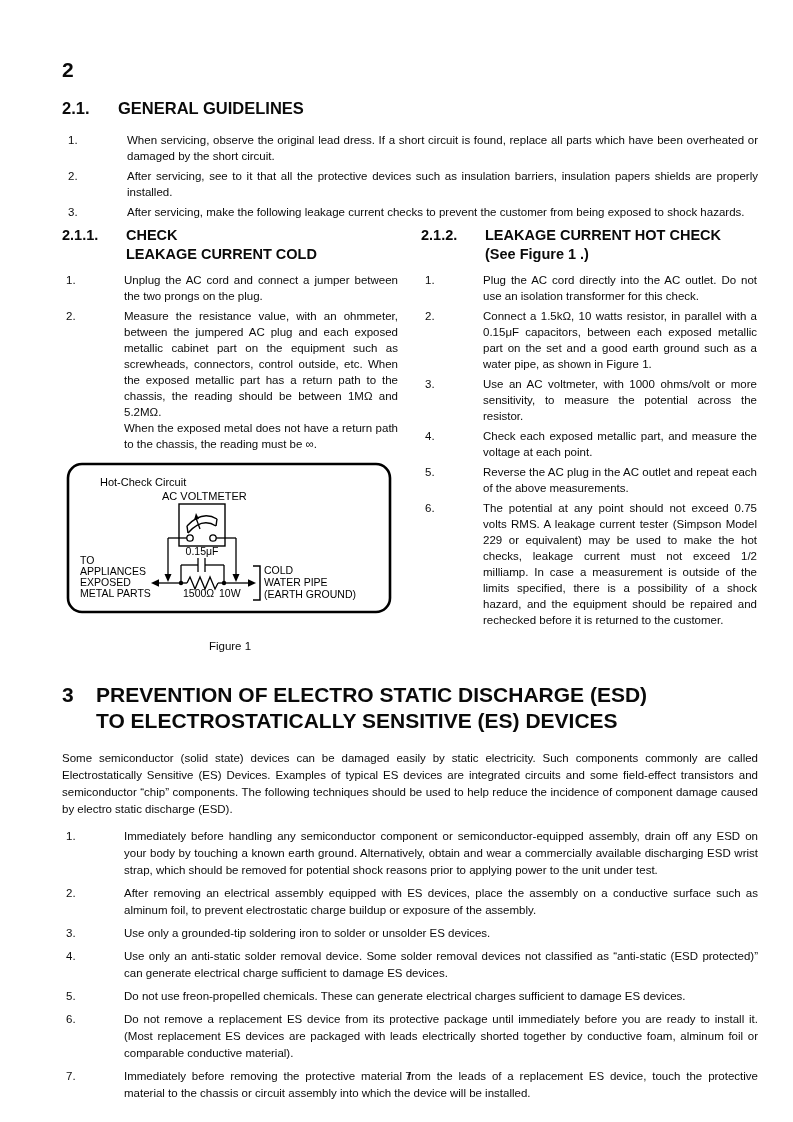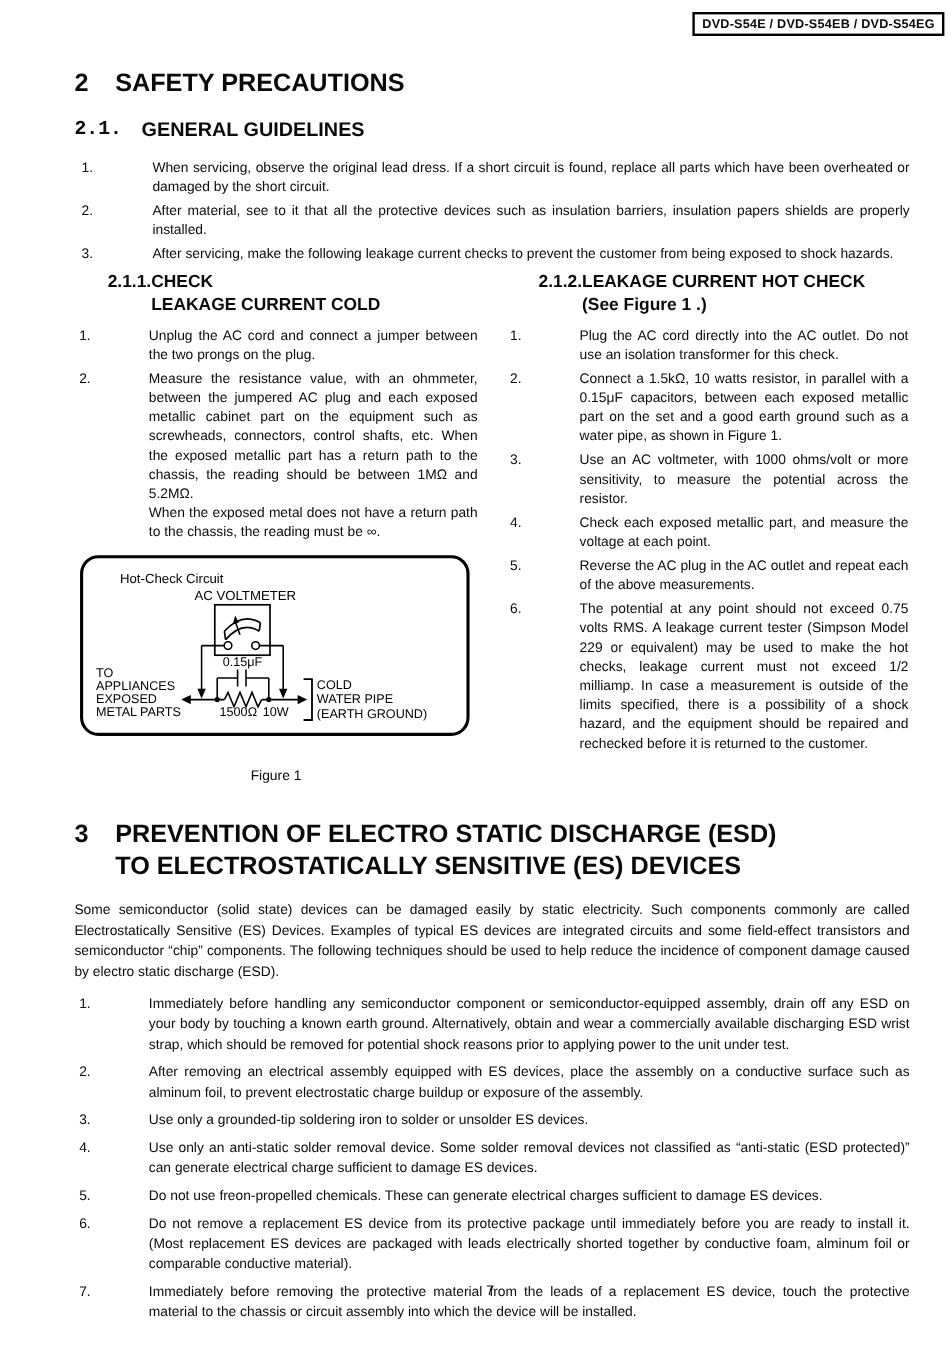--- a/index.html
+++ b/index.html
@@ -11,32 +11,32 @@
            font-weight:bold; font-size:10.5px; padding:2px 6px; letter-spacing:0.2px; }
 
   .content { position:absolute; left:62px; top:0; width:696px; }
 
   .h1 { display:flex; font-weight:bold; font-size:21px; line-height:24px; }
   .h1 .h1num { width:34px; flex:none; }
   #s2-heading { margin-top:58px; }
   #s3-heading { margin-top:30px; line-height:26px; }
 
   .h2 { display:flex; font-weight:bold; font-size:16.5px; line-height:20px; margin-top:16px; }
-  .h2 .h2num { width:56px; flex:none;font-family:Liberation Mono, monospace; }
+  .h2 .h2num { width:56px; flex:none; }
 
   .list { margin-top:14px; padding-left:6px; }
   .li { display:flex; margin-bottom:4px; }
   .li .num { width:15px; flex:none; font-size:11.5px; line-height:16px; }
   .li .txt { flex:1; font-size:11.5px; line-height:16px; text-align:justify;margin-left:44px; }
 
   .columns { display:flex; gap:23px; margin-top:6px; }
   .col { width:336px; flex:none; }
 
   .h3 { display:flex; font-weight:bold; font-size:14.5px; line-height:19px; }
-  .h3 .h3num { width:64px; flex:none;text-align:right; }
+  .h3 .h3num { width:64px; flex:none; }
 
   .collist { margin-top:8px; padding-left:4px; }
   .collist .li .num { width:14px; }
 
   .figure-wrap { margin-top:10px; margin-left:4px; width:328px; }
   .figure-caption { text-align:center; font-size:11.5px; margin-top:20px; }
   svg text { font-family:"Liberation Sans", sans-serif; fill:#000; font-size:10.5px; }
   svg .flabel { font-size:10.5px; }
   svg .ftitle { font-size:11px; }
 
@@ -47,42 +47,40 @@
   .esdlist .li .txt { line-height:17px; }
 
   .pagenum { position:absolute; top:1070px; left:24px; right:0; text-align:center;
              font-size:11.5px; }
 </style>
 </head>
 <body>
 
 <div class="page">
 
-  <div class="badge">DVD-S54E / DVD-S54EB / DVD-S54EG</div>
 
   <div class="content">
 
     <div class="h1" id="s2-heading">
       <span class="h1num">2</span>
-      <span>SAFETY PRECAUTIONS</span>
     </div>
 
     <div class="h2">
       <span class="h2num">2.1.</span>
       <span>GENERAL GUIDELINES</span>
     </div>
 
     <div class="list">
       <div class="li">
         <span class="num">1.</span>
         <div class="txt">When servicing, observe the original lead dress. If a short circuit is found, replace all parts which have been overheated or damaged by the short circuit.</div>
       </div>
       <div class="li">
         <span class="num">2.</span>
-        <div class="txt">After material, see to it that all the protective devices such as insulation barriers, insulation papers shields are properly installed.</div>
+        <div class="txt">After servicing, see to it that all the protective devices such as insulation barriers, insulation papers shields are properly installed.</div>
       </div>
       <div class="li">
         <span class="num">3.</span>
         <div class="txt">After servicing, make the following leakage current checks to prevent the customer from being exposed to shock hazards.</div>
       </div>
     </div>
 
     <div class="columns">
 
       <div class="col">
@@ -94,21 +92,21 @@
           </div>
         </div>
         <div class="collist">
           <div class="li">
             <span class="num">1.</span>
             <div class="txt">Unplug the AC cord and connect a jumper between the two prongs on the plug.</div>
           </div>
           <div class="li">
             <span class="num">2.</span>
             <div class="txt">
-              <div>Measure the resistance value, with an ohmmeter, between the jumpered AC plug and each exposed metallic cabinet part on the equipment such as screwheads, connectors, control shafts, etc. When the exposed metallic part has a return path to the chassis, the reading should be between 1MΩ and 5.2MΩ.</div>
+              <div>Measure the resistance value, with an ohmmeter, between the jumpered AC plug and each exposed metallic cabinet part on the equipment such as screwheads, connectors, control outside, etc. When the exposed metallic part has a return path to the chassis, the reading should be between 1MΩ and 5.2MΩ.</div>
               <div>When the exposed metal does not have a return path to the chassis, the reading must be ∞.</div>
             </div>
           </div>
         </div>
 
         <div class="figure-wrap">
           <svg width="328" height="154" viewBox="0 0 328 154">
             <rect x="2" y="2" width="322" height="148" rx="14" fill="none" stroke="#000" stroke-width="2.6"></rect>
             <text x="34" y="24" class="ftitle">Hot-Check Circuit</text>
             <text x="96" y="38" class="ftitle">AC VOLTMETER</text>

